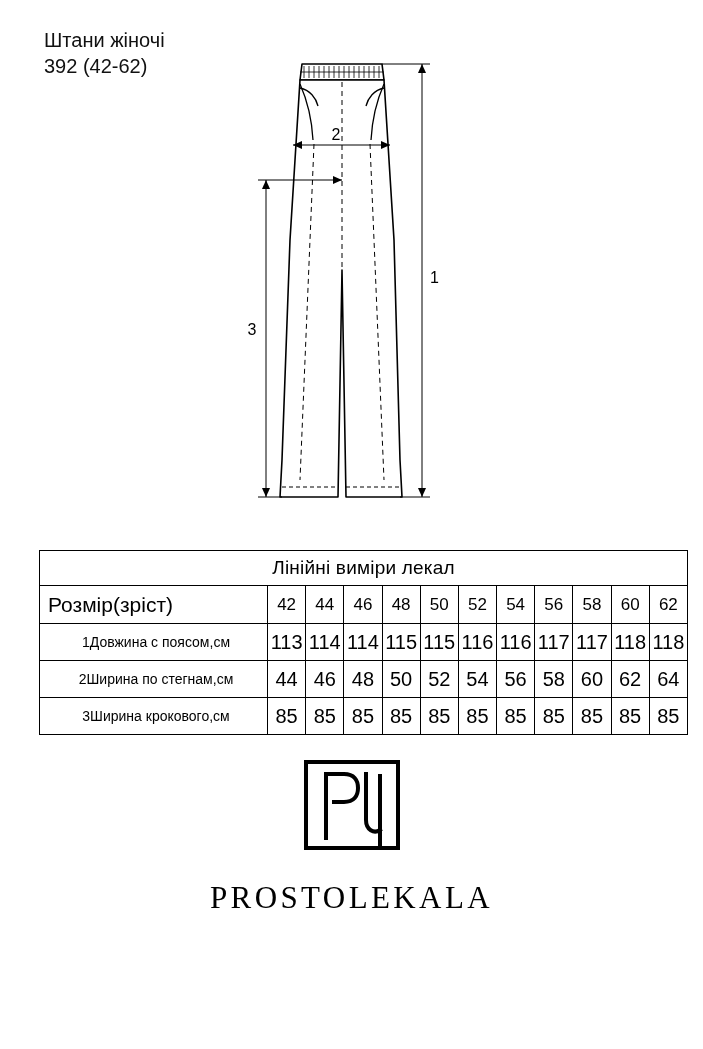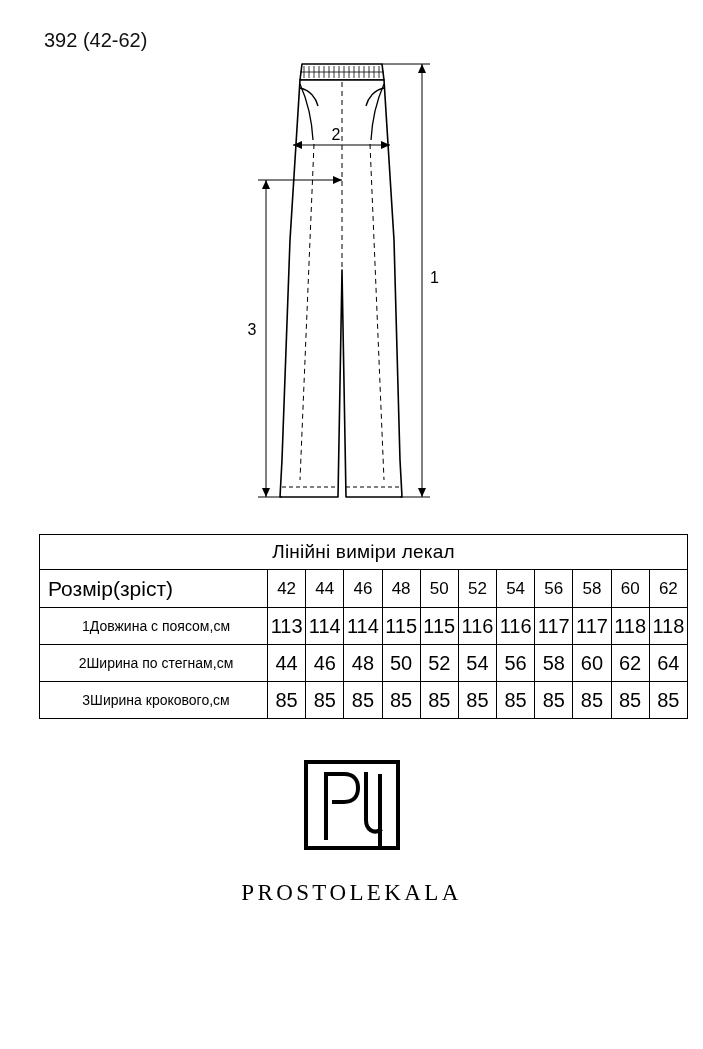--- a/index.html
+++ b/index.html
@@ -37,21 +37,21 @@
     top: 40px;
     width: 240px;
     height: 480px;
   }
   .drawing svg { display: block; }
 
   
   .table-wrap {
     position: absolute;
     left: 27px;
-    top: 534px;
+    top: 550px;
     width: 661px;
     padding-left: 12px;
   }
   table.measure {
     border-collapse: collapse;
     width: 100%;
     table-layout: fixed;
   }
   table.measure th,
   table.measure td {
@@ -98,36 +98,37 @@
     top: 760px;
     width: 703px;
     text-align: center;
   }
   .brand .mark {
     display: inline-block;
     line-height: 0;
   }
   .brand .name {
     margin-top: 26px;
-    font-size: 23px;
+    font-size: 31px;
     letter-spacing: 3.4px;
     font-family: "Liberation Serif", serif;
     font-weight: 400;
   }
   .brand .sub {
     margin-top: 12px;
     font-size: 13px;
     letter-spacing: 3.2px;
     font-weight: bold;
   }
 </style>
 </head>
 <body>
 
 <div class="title-block">
+  <div class="title-line">Штани жіночі</div>
   <div class="title-line">392 (42-62)</div>
 </div>
 
 <div class="drawing">
   <svg width="240" height="480" viewBox="0 0 240 480">
     <g fill="none" stroke="#000" stroke-width="1.6" stroke-linejoin="round">
 
       <path d="M72,24 L152,24 L154,40 L70,40 Z" fill="#fff"></path>
 
       <path d="M70,40 L60,200 L52,420 L50,457 L108,457 L112,230 L116,457 L172,457 L170,420 L164,200 L154,40 Z" fill="#fff"></path>

